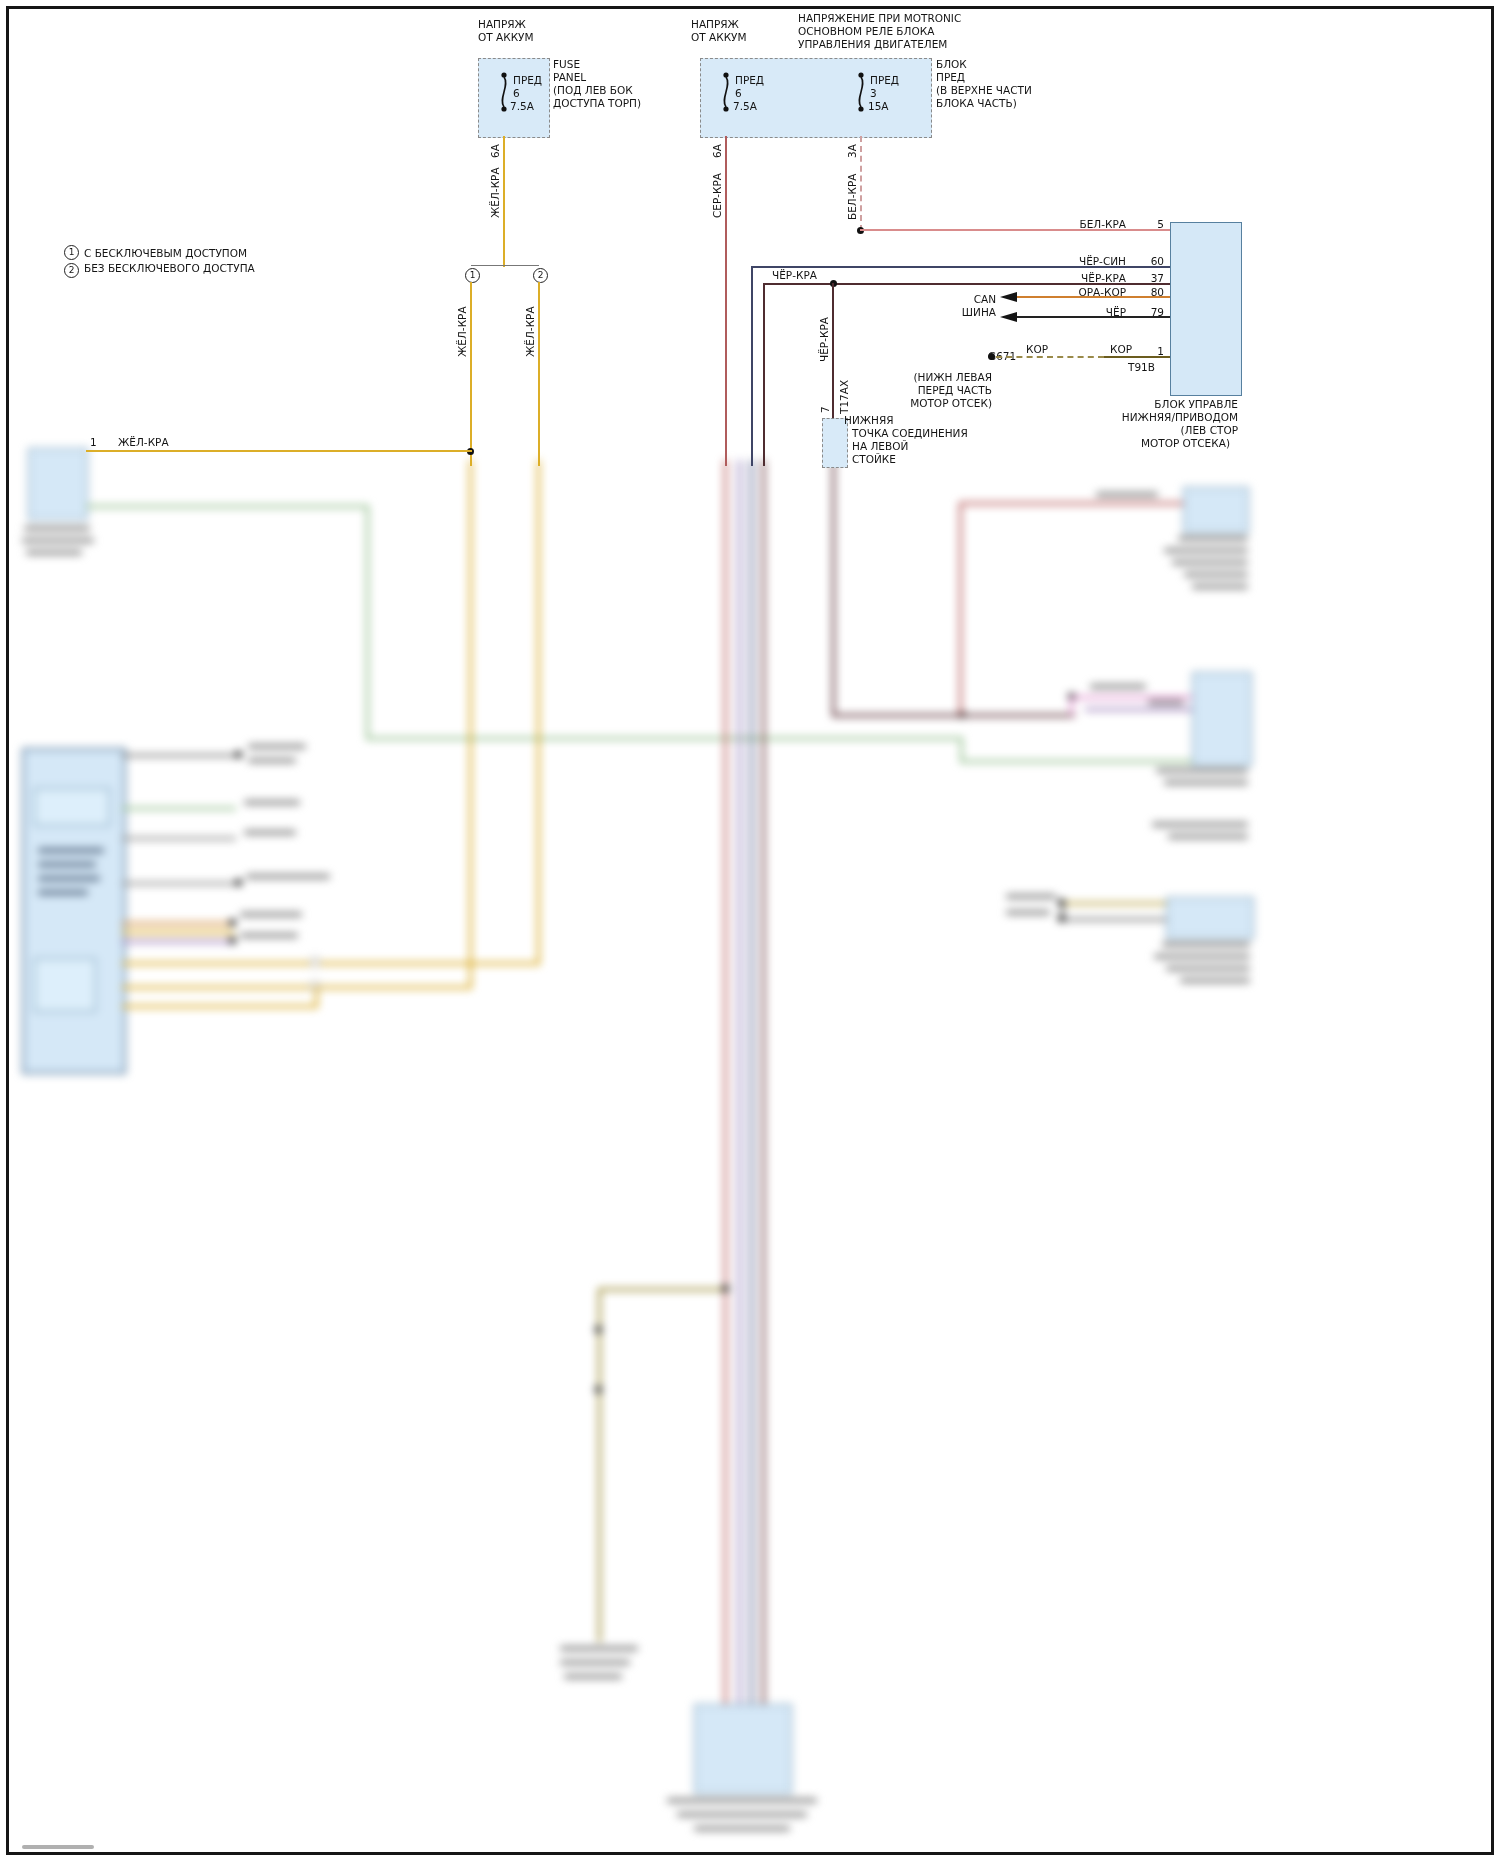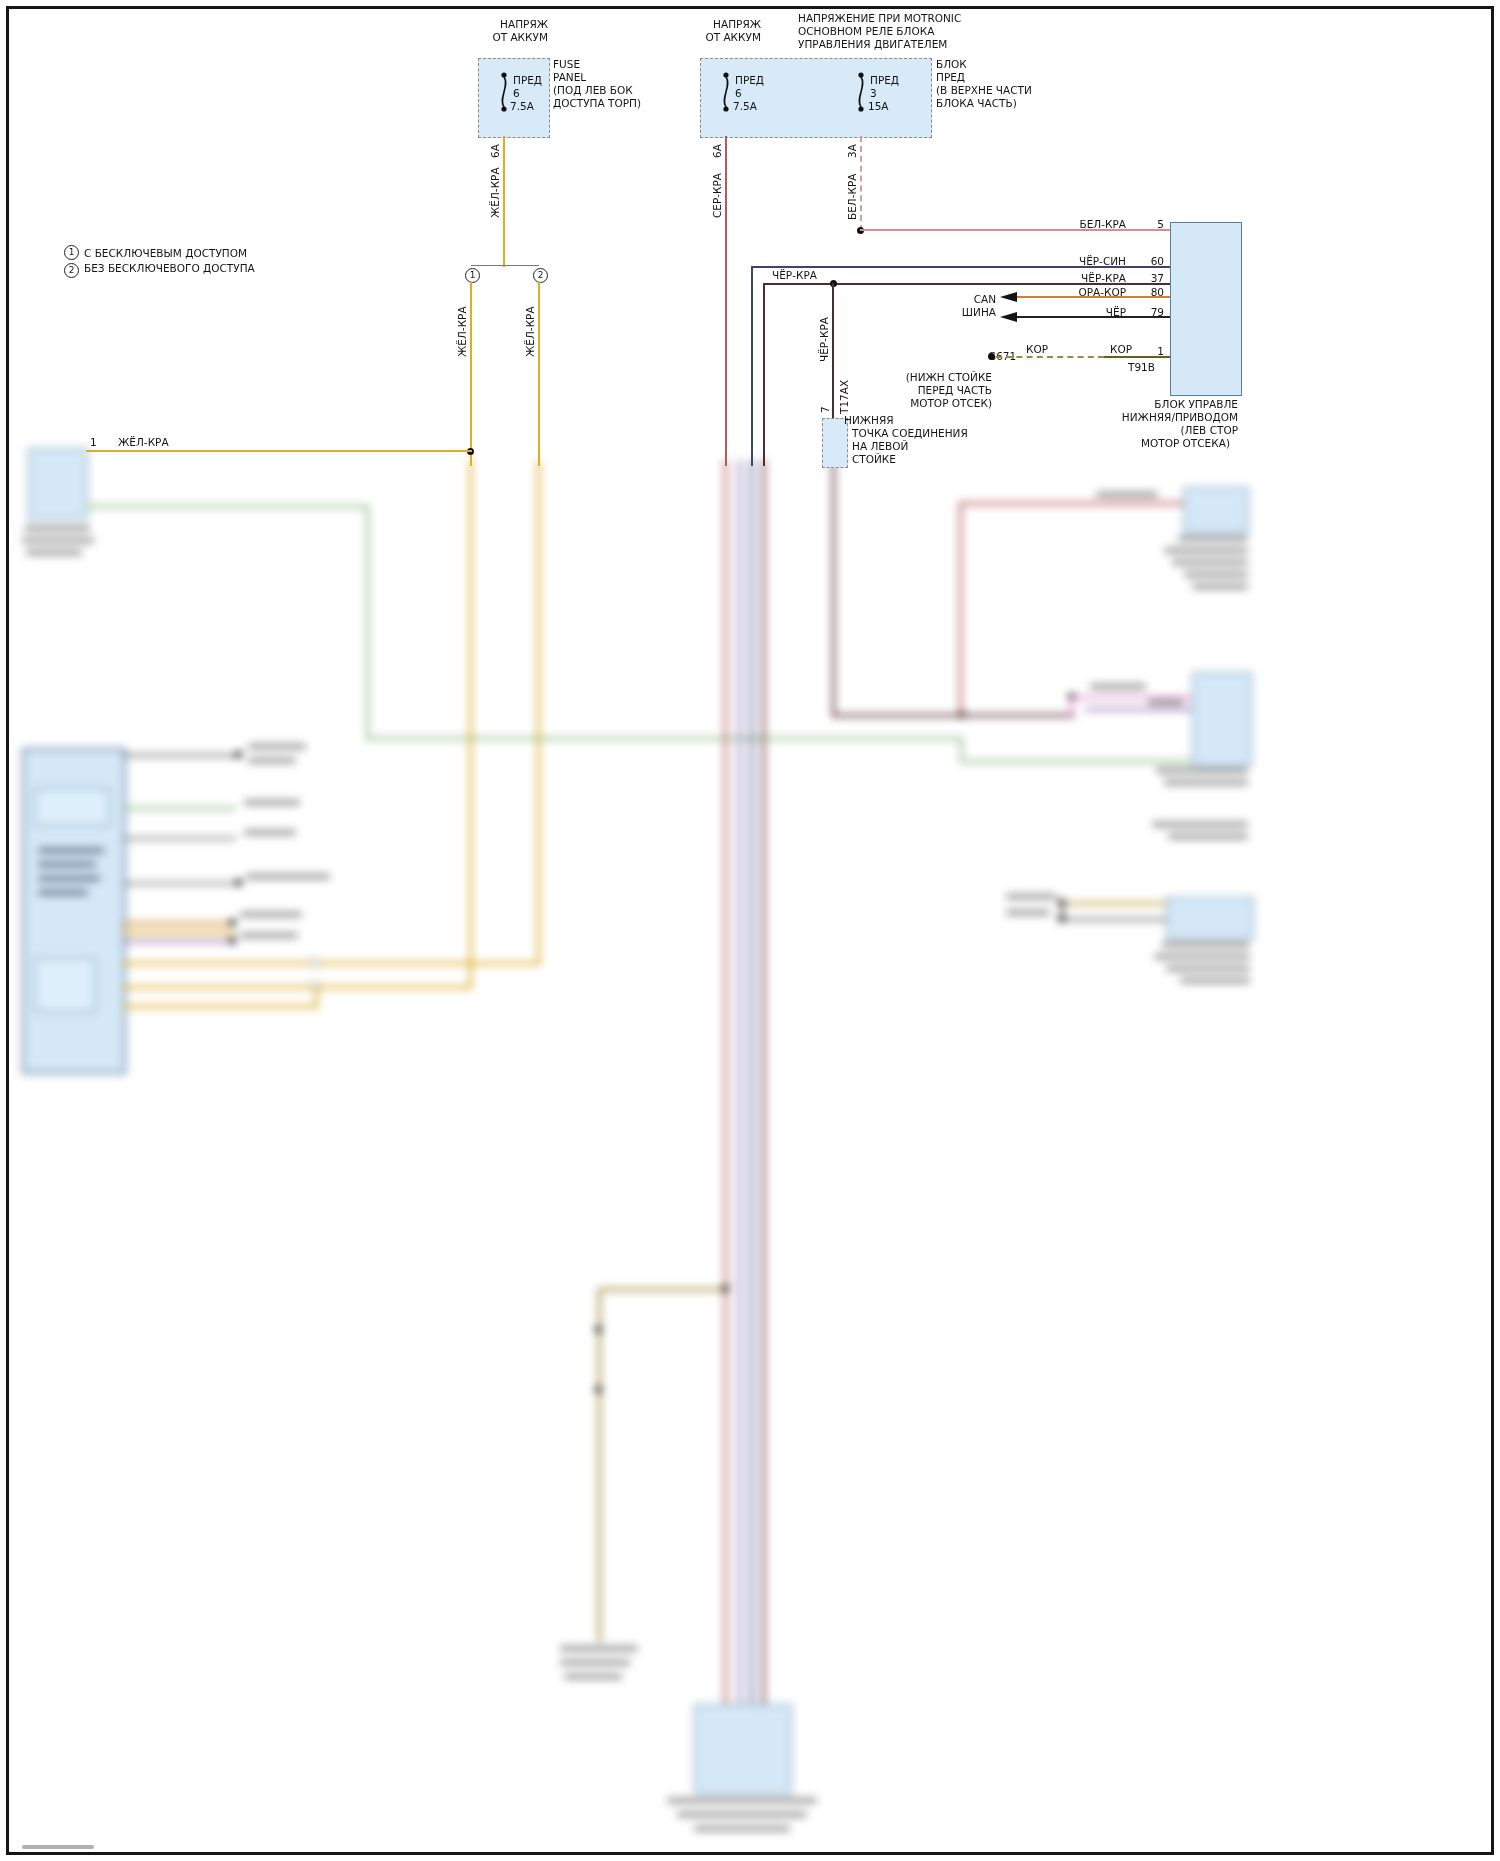--- a/index.html
+++ b/index.html
@@ -1,21 +1,21 @@
 <!DOCTYPE html>
 <html><head>
 <meta charset="utf-8">
 <style>
   html,body{margin:0;padding:0;background:#e8e8e8;}
   .page{position:relative;width:1500px;height:1861px;background:#fff;overflow:hidden;
         font-family:"DejaVu Sans",sans-serif;color:#141414;margin:0 auto;}
   .frame{position:absolute;left:6px;top:6px;right:6px;bottom:6px;border:3px solid #161616;}
   
   .t{position:absolute;font-size:10.5px;line-height:12.5px;white-space:nowrap;color:#141414;}
-  .tc{text-align:right;}
+  .tc{text-align:left;}
   .tr{text-align:right;}
   .v{position:absolute;font-size:10.5px;line-height:12px;white-space:nowrap;color:#141414;
      transform-origin:0 0;transform:rotate(-90deg);}
   
   .wh{position:absolute;height:2px;}
   .wv{position:absolute;width:2px;}
   .dh{position:absolute;height:0;border-top:2px dashed #aaa;}
   .dv{position:absolute;width:0;border-left:2px dashed #aaa;}
   .dot{position:absolute;width:7px;height:7px;border-radius:50%;background:#111;}
   .ring{position:absolute;width:8px;height:8px;border:1.5px solid #666;border-radius:50%;background:#fff;}
@@ -236,21 +236,21 @@
   <span class="t tr" style="right:504px;top:293px">CAN</span>
   <span class="t tr" style="right:504px;top:306px">ШИНА</span>
 
   <span class="t" style="left:988px;top:350px">G671</span>
   <div class="dot" style="left:988px;top:353px"></div>
   <div class="dh" style="left:996px;top:356px;width:108px;border-color:#9a8a4a"></div>
   <div class="wh" style="left:1104px;top:356px;width:66px;background:#6b5c1e"></div>
   <span class="t" style="left:1026px;top:343px">КОР</span>
   <span class="t" style="left:1110px;top:343px">КОР</span>
   <span class="t" style="left:1128px;top:361px">T91B</span>
-  <span class="t tr" style="right:508px;top:371px">(НИЖН СТОЙКЕ</span>
+  <span class="t tr" style="right:508px;top:371px">(НИЖН ЛЕВАЯ</span>
   <span class="t tr" style="right:508px;top:384px">ПЕРЕД ЧАСТЬ</span>
   <span class="t tr" style="right:508px;top:397px">МОТОР ОТСЕК)</span>
 
   <div class="box" style="left:1170px;top:222px;width:70px;height:172px"></div>
   <span class="t tr" style="right:374px;top:218px">БЕЛ-КРА</span>
   <span class="t tr" style="right:336px;top:218px">5</span>
   <span class="t tr" style="right:374px;top:255px">ЧЁР-СИН</span>
   <span class="t tr" style="right:336px;top:255px">60</span>
   <span class="t tr" style="right:374px;top:272px">ЧЁР-КРА</span>
   <span class="t tr" style="right:336px;top:272px">37</span>

